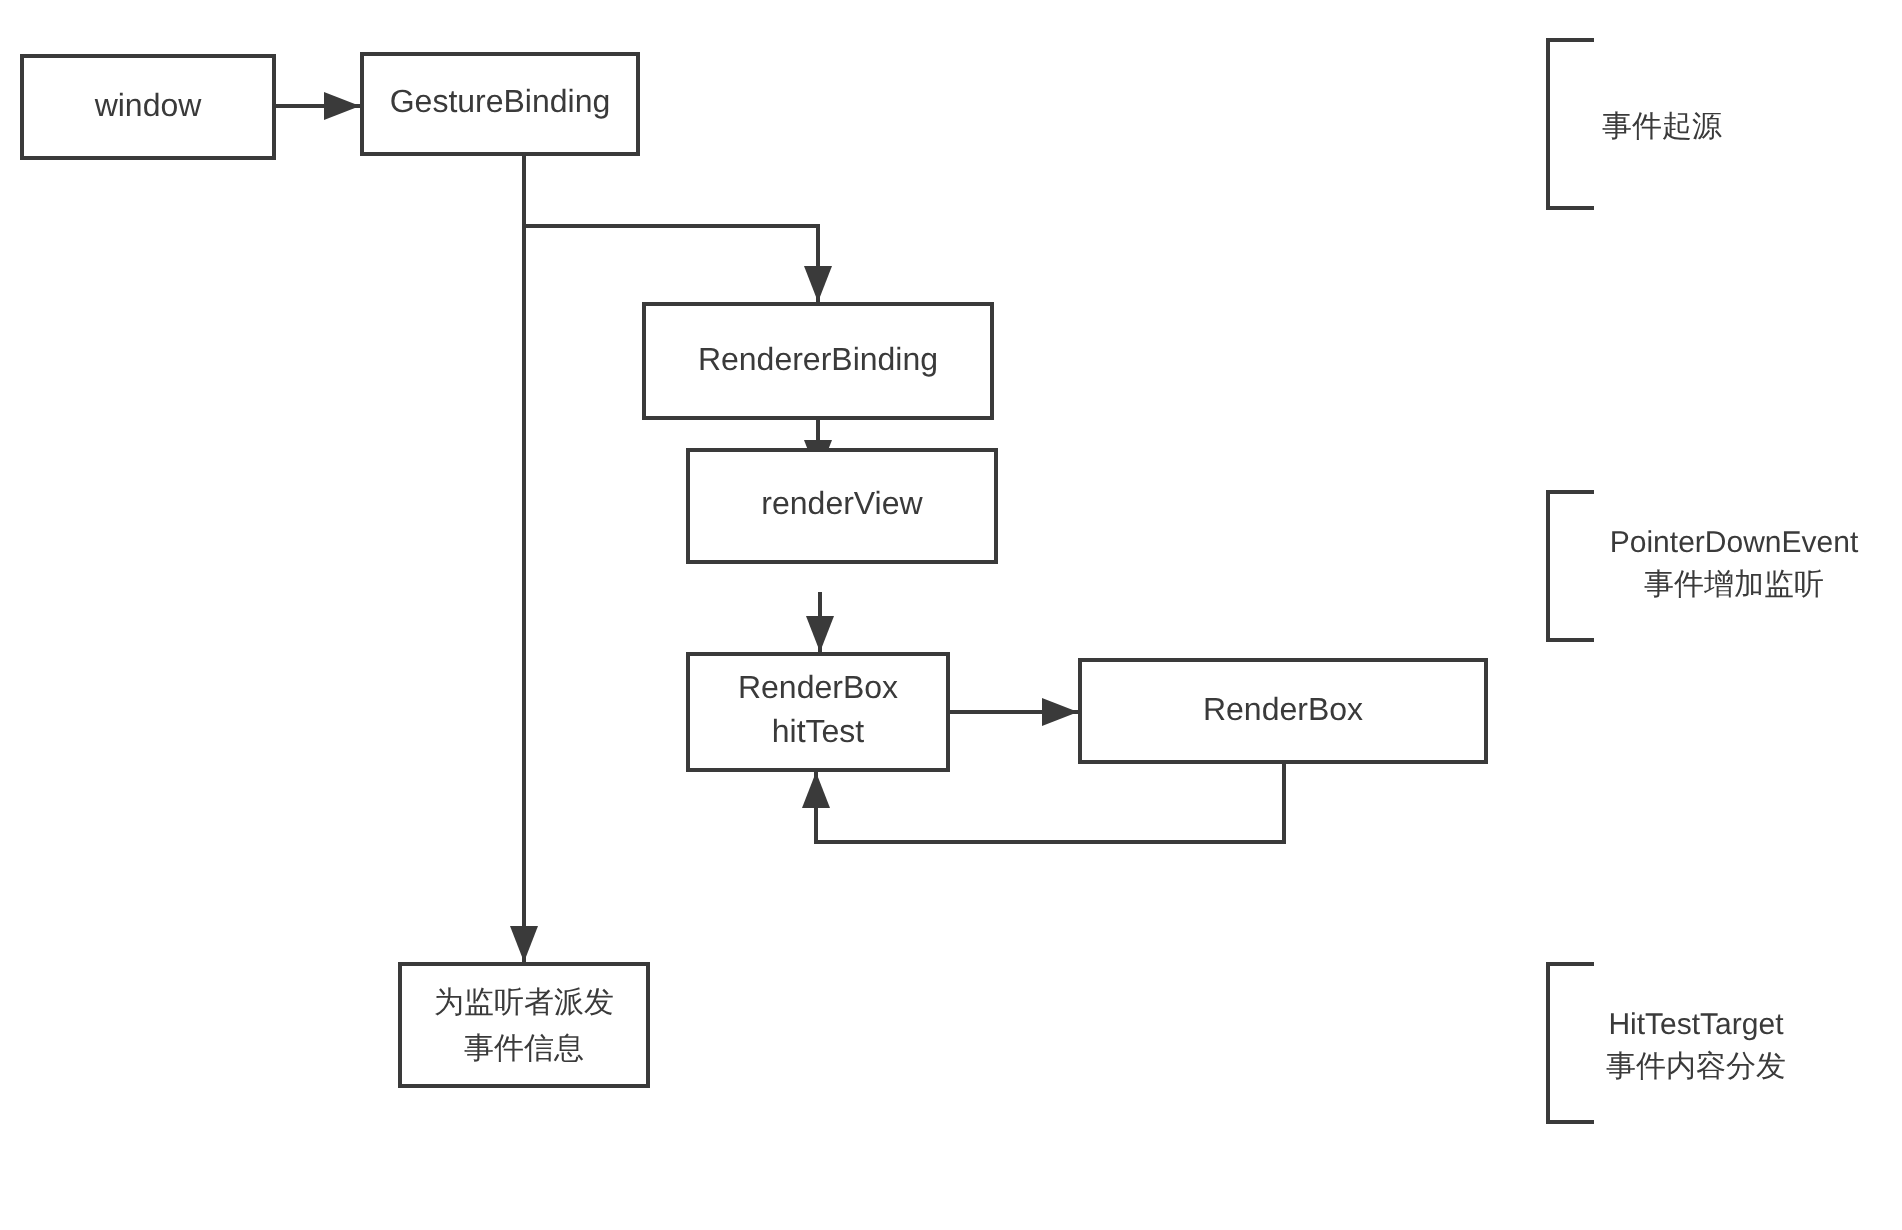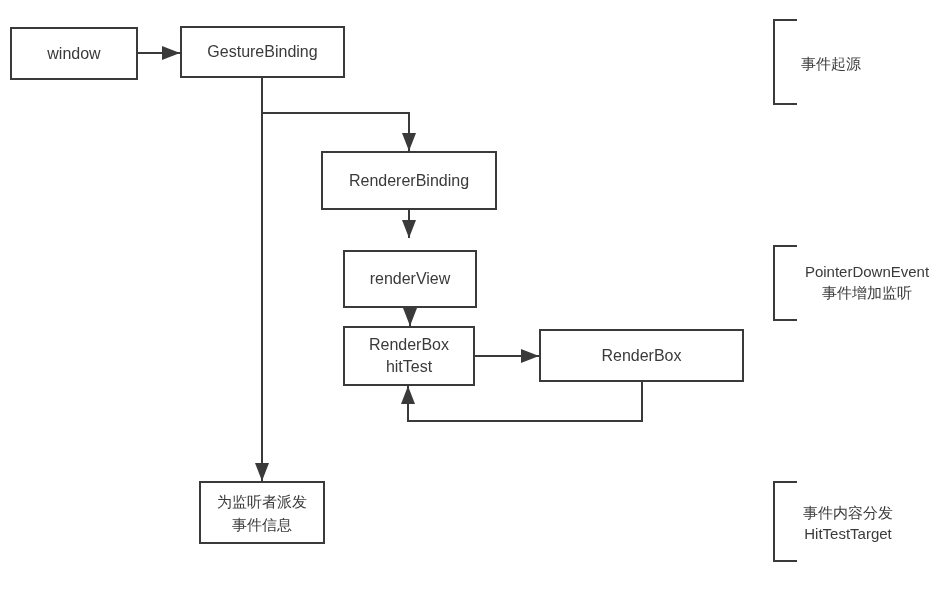--- a/index.html
+++ b/index.html
@@ -93,29 +93,29 @@
 
     <path class="bracket" d="M797,246 H774 V320 H797"></path>
 
     <path class="bracket" d="M797,482 H774 V561 H797"></path>
   </svg>
 
   <div class="node" style="left:10px; top:27px; width:128px; height:53px;">
     <span>window</span>
   </div>
 
-  <div class="node" style="left:180px; top:26px; width:165px; height:52px;">
+  <div class="node" style="left:180px; top:26px; width:140px; height:52px;">
     <span>GestureBinding</span>
   </div>
 
   <div class="node" style="left:321px; top:151px; width:176px; height:59px;">
     <span>RendererBinding</span>
   </div>
 
-  <div class="node" style="left:343px; top:250px; width:134px; height:58px;">
+  <div class="node" style="left:343px; top:224px; width:156px; height:58px;">
     <span>renderView</span>
   </div>
 
   <div class="node" style="left:343px; top:326px; width:132px; height:60px;">
     <span>RenderBox</span>
     <span>hitTest</span>
   </div>
 
   <div class="node" style="left:539px; top:329px; width:205px; height:53px;">
     <span>RenderBox</span>
@@ -129,17 +129,17 @@
   <div class="annotation" style="left:788px; top:261px; width:158px;">
     <span>PointerDownEvent</span>
     <span>事件增加监听</span>
   </div>
 
   <div class="annotation single" style="left:801px; top:53px; width:130px;">
     <span>事件起源</span>
   </div>
 
   <div class="annotation" style="left:772px; top:502px; width:152px;">
+    <span>HitTestTarget</span>
     <span>事件内容分发</span>
-    <span>HitTestTarget</span>
   </div>
 
 </div>
 
 </body></html>

